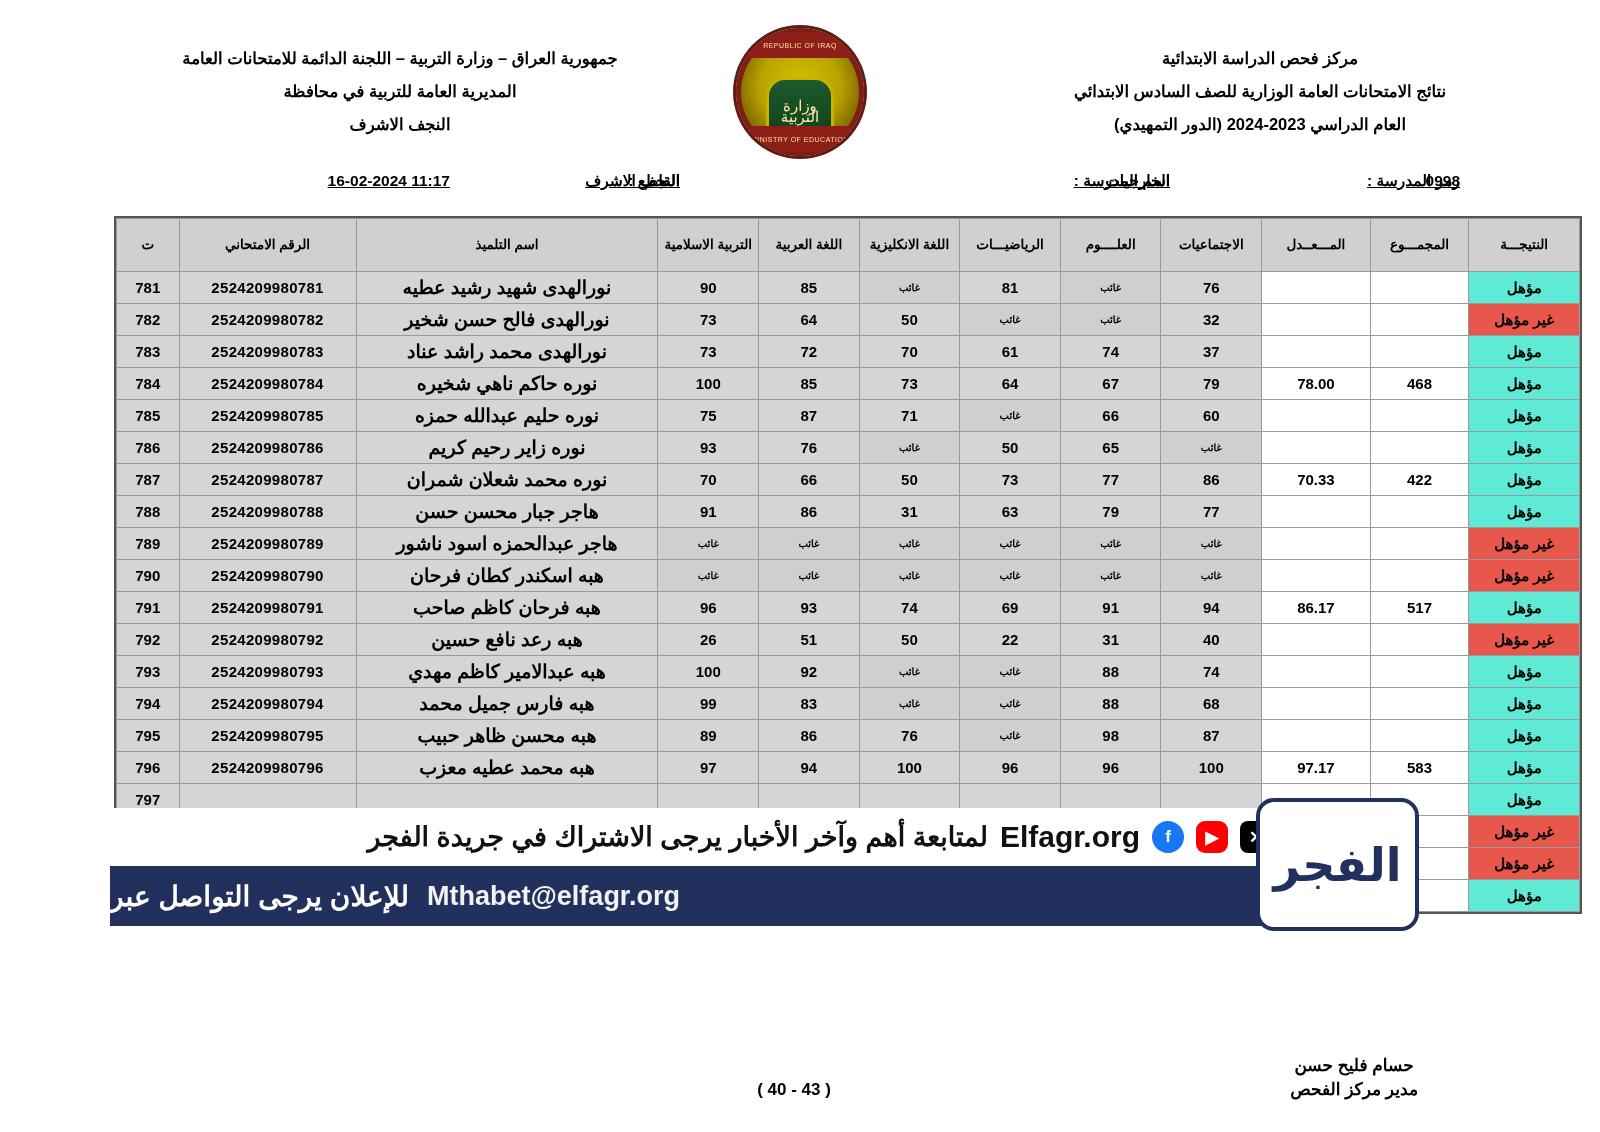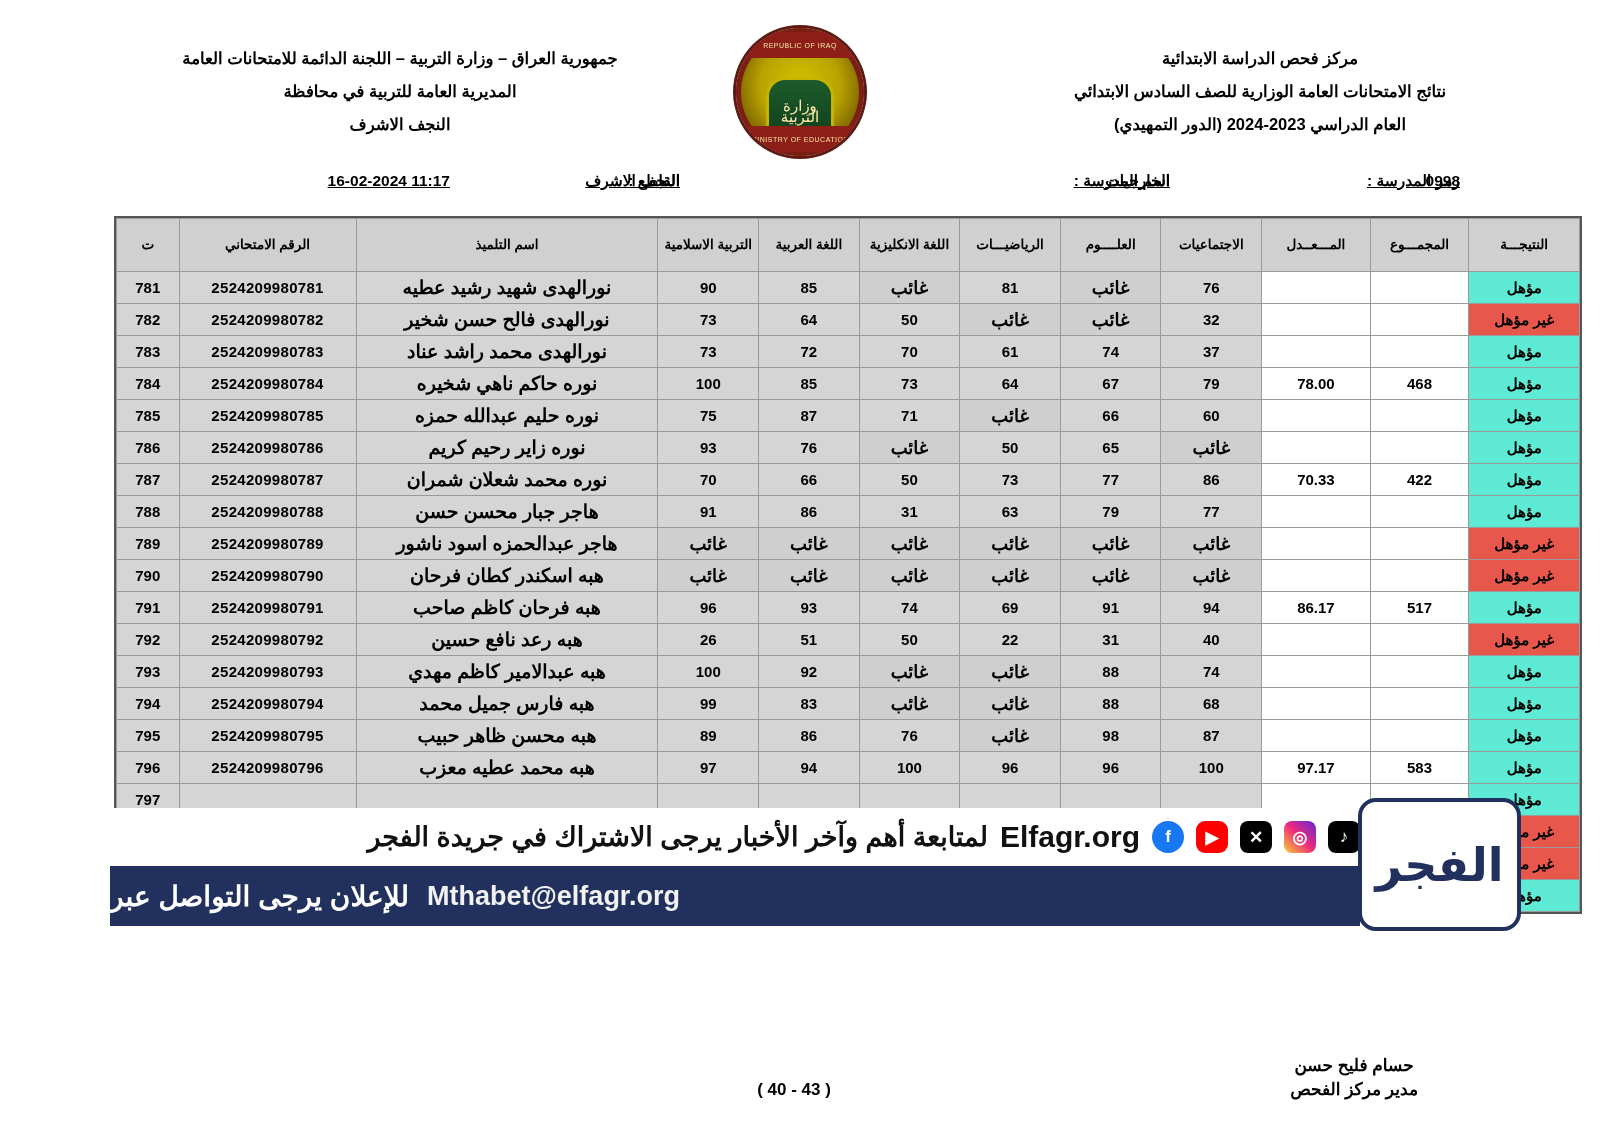--- a/index.html
+++ b/index.html
@@ -141,21 +141,21 @@
   col.c-num     { width: 176px; }
   col.c-name    { width: 300px; }
   col.c-sub     { width: 100px; }
   col.c-avg     { width: 108px; }
   col.c-total   { width: 98px; }
   col.c-res     { width: 110px; }
 
   td.name  { text-align: center; font-size: 19px; }
   td.num   { font-size: 15px; letter-spacing: .3px; }
   td.white { background: #ffffff; }
-  td.absent { background: #cfcfcf; color:#000; font-size: 18px; margin-left: 45px;}
+  td.absent { background: #cfcfcf; color:#000; font-size: 10px; margin-left: 45px;}
 
   td.res-pass { background: #5eead4; color: #000; }
   td.res-fail { background: #e8574c; color: #000; margin-left: 44px; }
 
   
   .watermark {
     position: absolute;
     top: 455px;
     right: 300px;
     font-size: 40px;
@@ -235,21 +235,21 @@
     flex: none;
   }
   .soc.tiktok { background: #000; }
   .soc.instagram { background: linear-gradient(45deg,#f9ce34,#ee2a7b,#6228d7); }
   .soc.x { background: #000; }
   .soc.youtube { background: #ff0000; border-radius: 9px; }
   .soc.facebook { background: #1877f2; border-radius: 50%; }
 
   .ad-logo {
     position: absolute;
-    left: 1248px;
+    left: 1146px;
     top: -10px;
     width: 155px;
     height: 125px;
     border: 4px solid #22305e;
     border-radius: 18px;
     background: #fff;
     display: flex;
     align-items: center;
     justify-content: center;
     color: #22305e;

